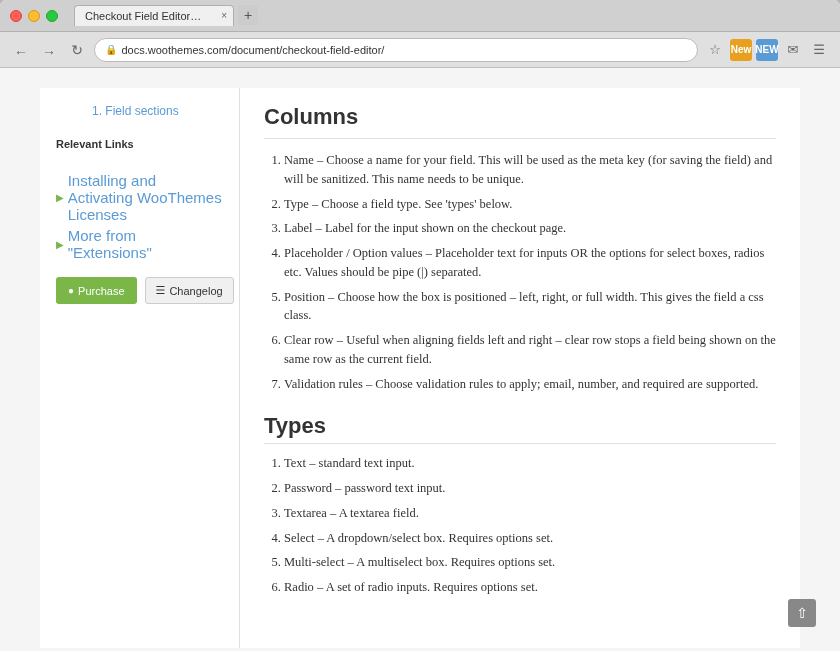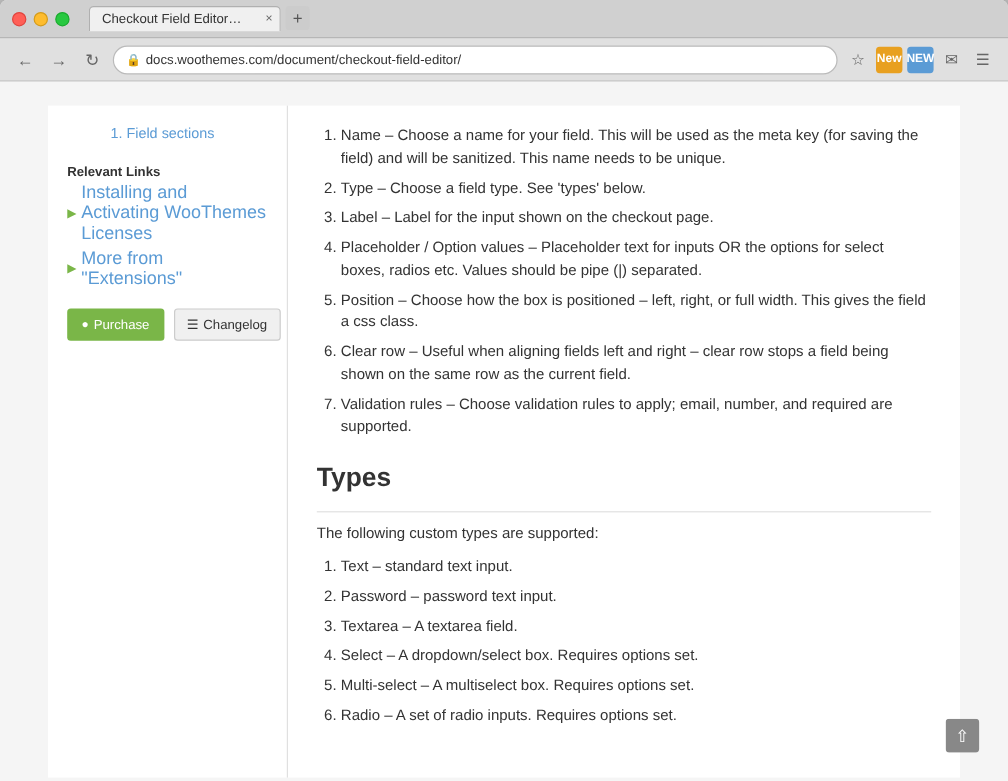--- a/index.html
+++ b/index.html
@@ -137,21 +137,21 @@
     }
     .sidebar-nav a {
       color: #5b9bd5;
       text-decoration: none;
     }
     .relevant-links { margin-bottom: 14px; }
     .relevant-links-title {
       font-size: 11px;
       font-weight: bold;
       color: #333;
-      margin-bottom: 2px;
+      margin-bottom: 22px;
     }
     .relevant-link {
       display: flex;
       align-items: center;
       gap: 4px;
       margin-bottom: 4px;
     }
     .link-icon { color: #7ab648; font-size: 10px; }
     .relevant-link a {
       color: #5b9bd5;
@@ -198,33 +198,34 @@
       font-size: 22px;
       font-weight: bold;
       color: #333;
       margin-bottom: 12px;
       padding-bottom: 8px;
       border-bottom: 1px solid #e0e0e0;
     }
     .ordered-list {
       padding-left: 20px;
       margin-bottom: 20px;
+      font-family: Liberation Serif, serif;
     }
     .ordered-list li {
       margin-bottom: 6px;
       font-size: 12.5px;
       color: #333;
       line-height: 1.5;
     }
     .section-title-2 {
       font-size: 22px;
       font-weight: bold;
       color: #333;
       margin-bottom: 10px;
-      padding-bottom: 15px;
+      padding-bottom: 4px;
       border-bottom: 1px solid #e0e0e0;
     }
     .section-intro {
       font-size: 12.5px;
       color: #333;
       margin-bottom: 12px;
     }
 
     
     .scroll-top {
@@ -307,32 +308,32 @@
           </button>
           <button class="btn-changelog">
             <span>☰</span>
             <span>Changelog</span>
           </button>
         </div>
       </div>
 
       <div class="main-content">
 
+        <h2 class="section-title">Columns</h2>
         <ol class="ordered-list">
           <li>Name – Choose a name for your field. This will be used as the meta key (for saving the field) and will be sanitized. This name needs to be unique.</li>
           <li>Type – Choose a field type. See 'types' below.</li>
           <li>Label – Label for the input shown on the checkout page.</li>
           <li>Placeholder / Option values – Placeholder text for inputs OR the options for select boxes, radios etc. Values should be pipe (|) separated.</li>
           <li>Position – Choose how the box is positioned – left, right, or full width. This gives the field a css class.</li>
           <li>Clear row – Useful when aligning fields left and right – clear row stops a field being shown on the same row as the current field.</li>
           <li>Validation rules – Choose validation rules to apply; email, number, and required are supported.</li>
         </ol>
 
         <h2 class="section-title-2">Types</h2>
-        <p class="section-intro">The following custom types are supported:</p>
         <ol class="ordered-list">
           <li>Text – standard text input.</li>
           <li>Password – password text input.</li>
           <li>Textarea – A textarea field.</li>
           <li>Select – A dropdown/select box. Requires options set.</li>
           <li>Multi-select – A multiselect box. Requires options set.</li>
           <li>Radio – A set of radio inputs. Requires options set.</li>
 
         </ol>
       </div>

